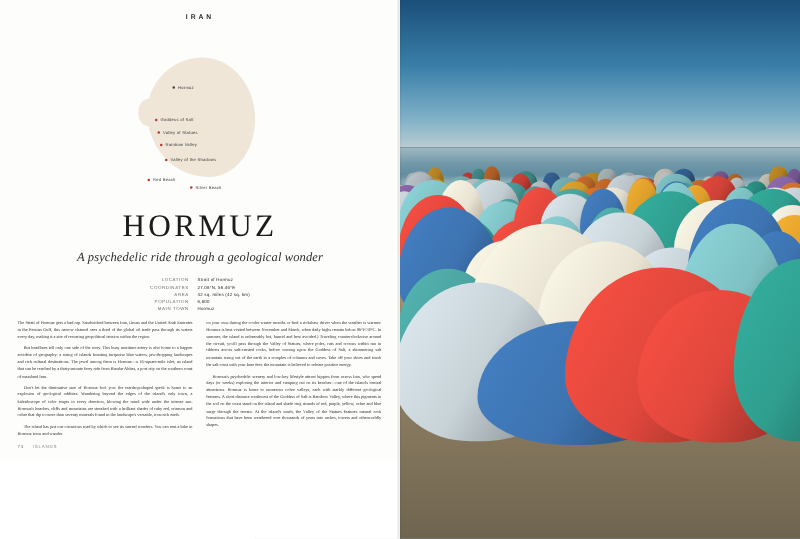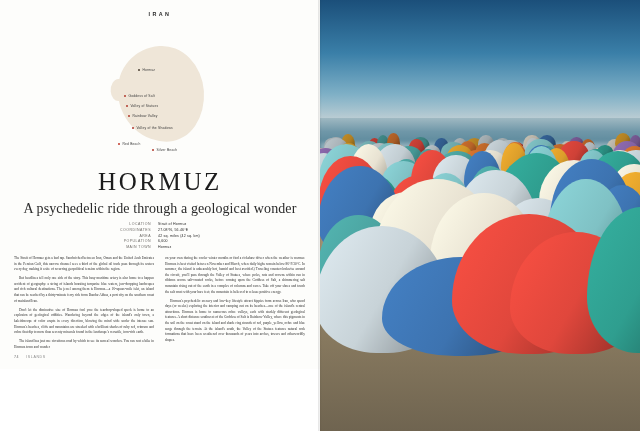--- a/index.html
+++ b/index.html
@@ -81,24 +81,25 @@
   }
   .title {
     font-family: "Liberation Serif", serif;
     font-size: 25px;
     letter-spacing: 2.6px;
     color: #1c1c1c;
     font-weight: 400;
   }
   .subtitle {
     font-family: "Liberation Serif", serif;
-    font-size: 14px;
+    font-size: 10px;
     color: #2b2b2b;
     margin-top: 5px;
     letter-spacing: .1px;
+    font-style: italic;
   }
 
   
   .facts {
     position: absolute;
     top: 222px; left: 112px;
     width: 150px;
     font-size: 3.5px;
     line-height: 1.65;
     color: #333;

